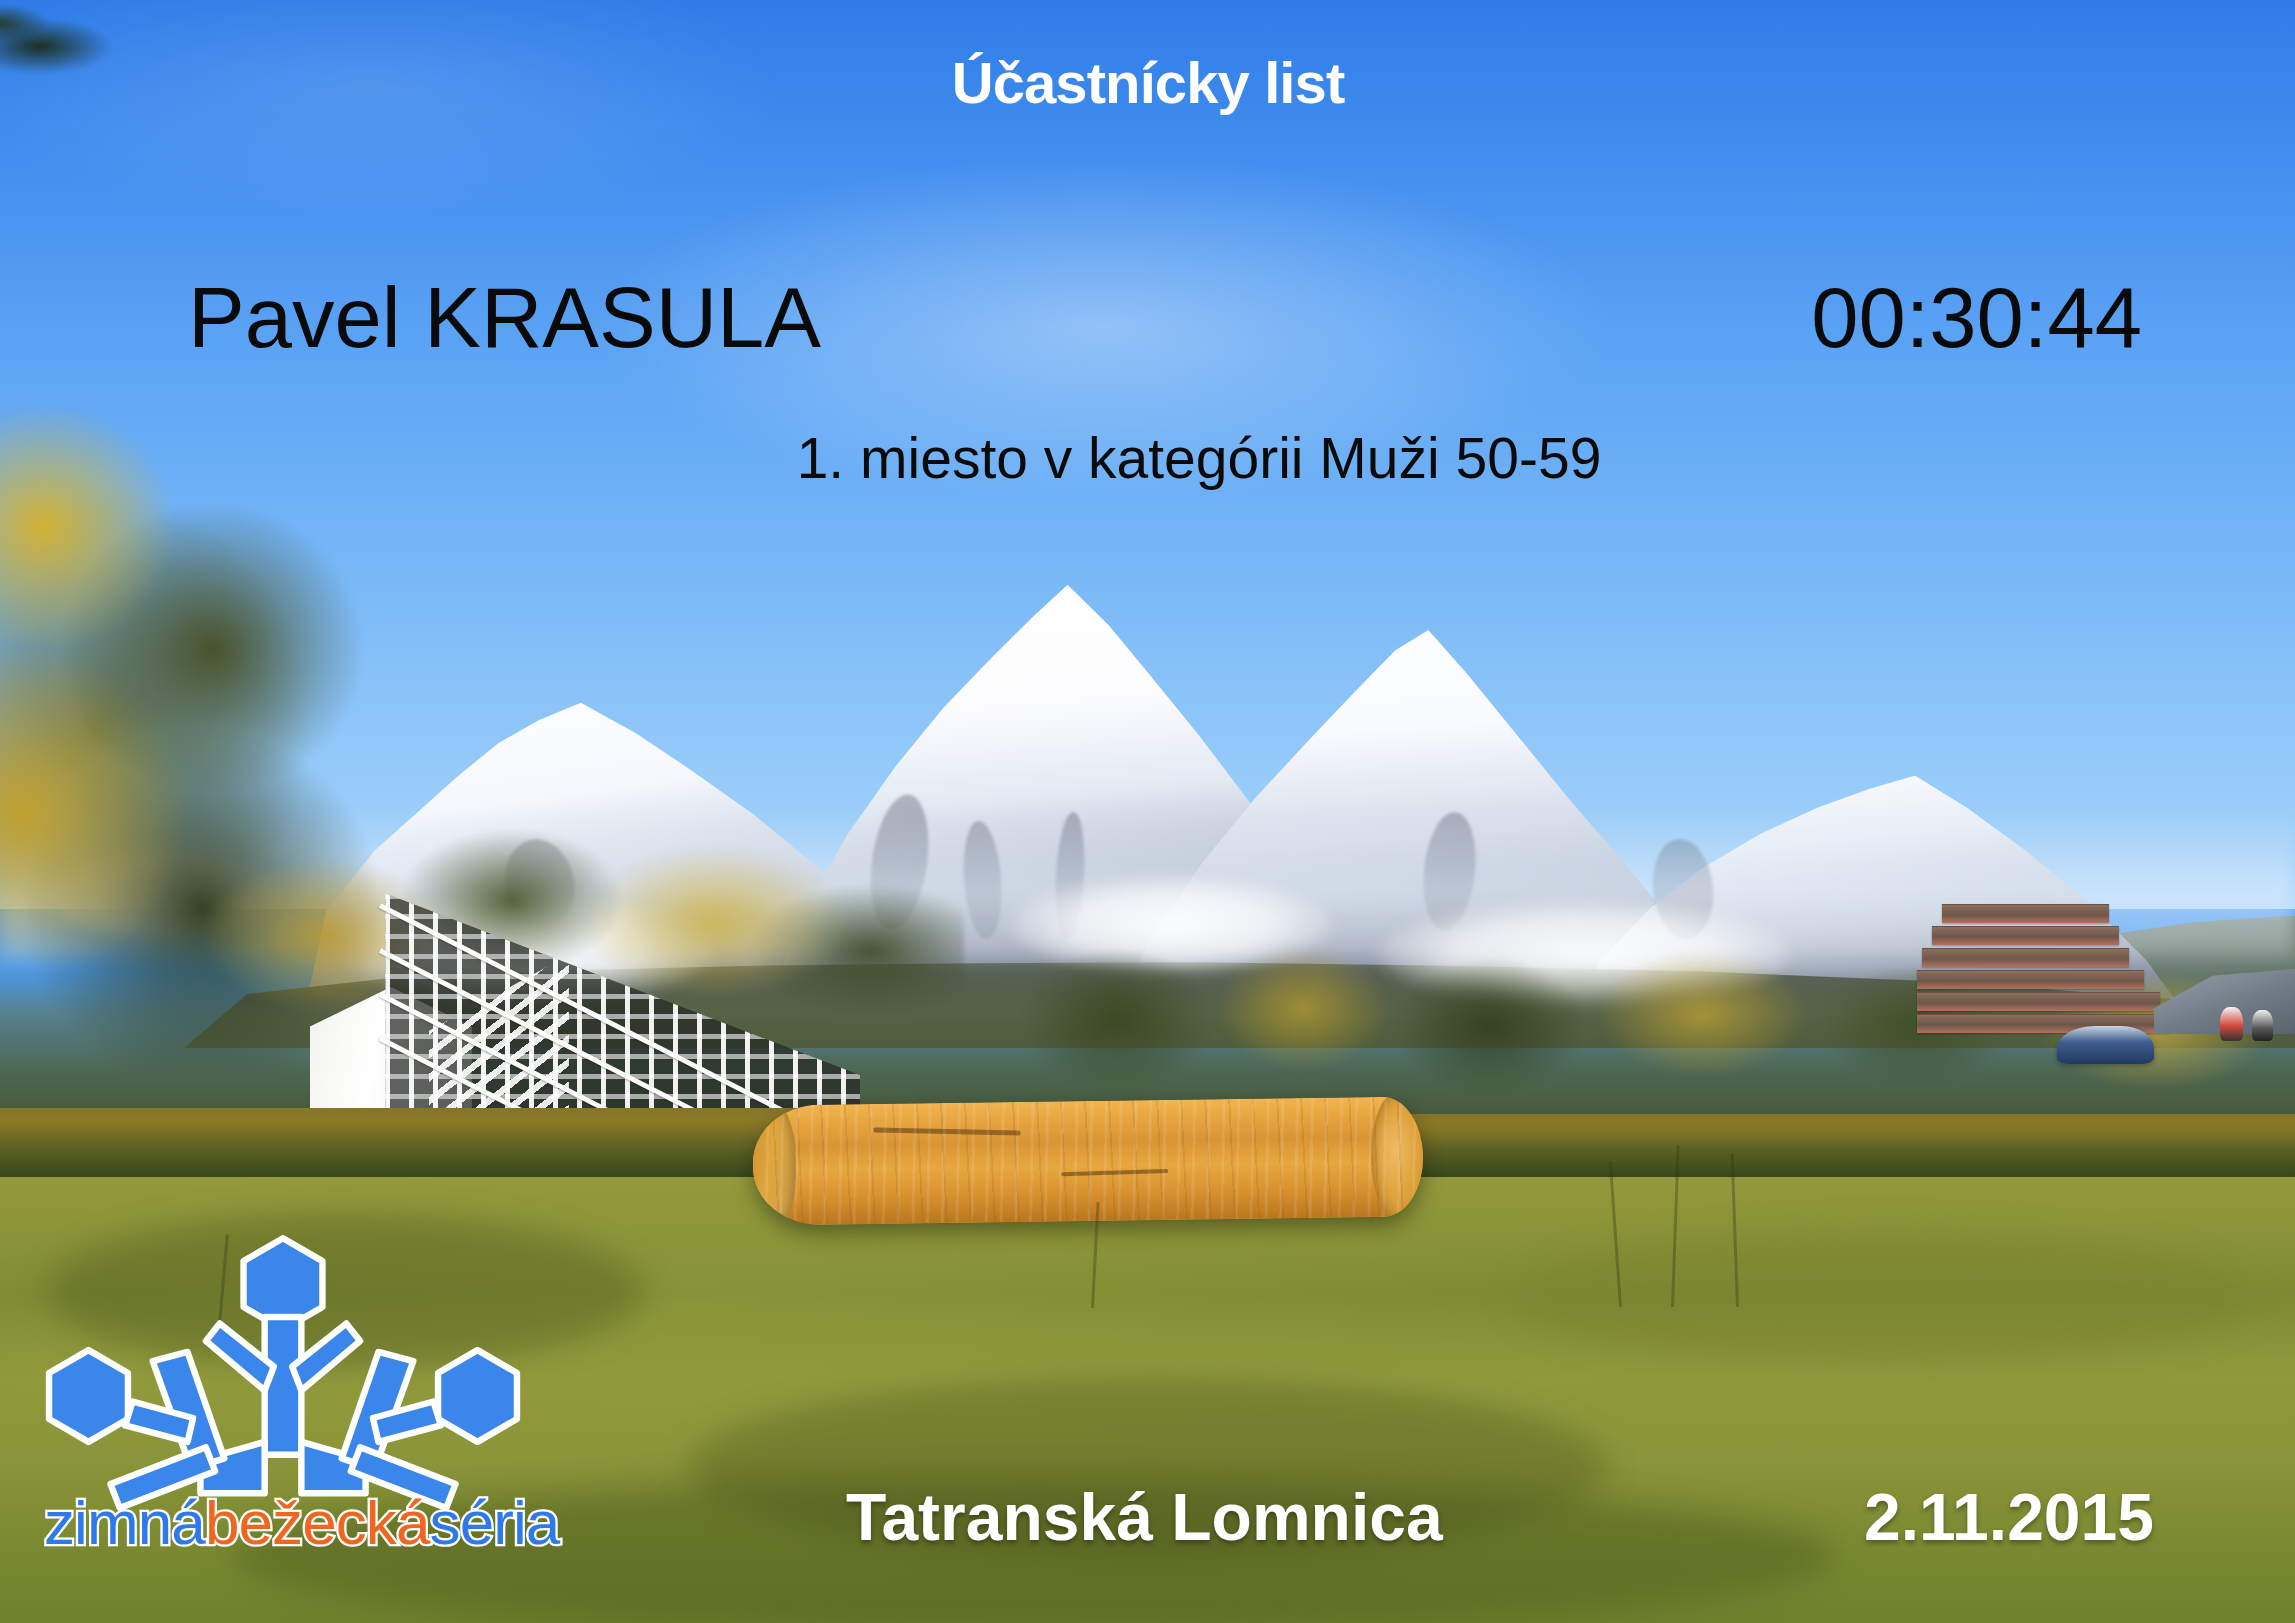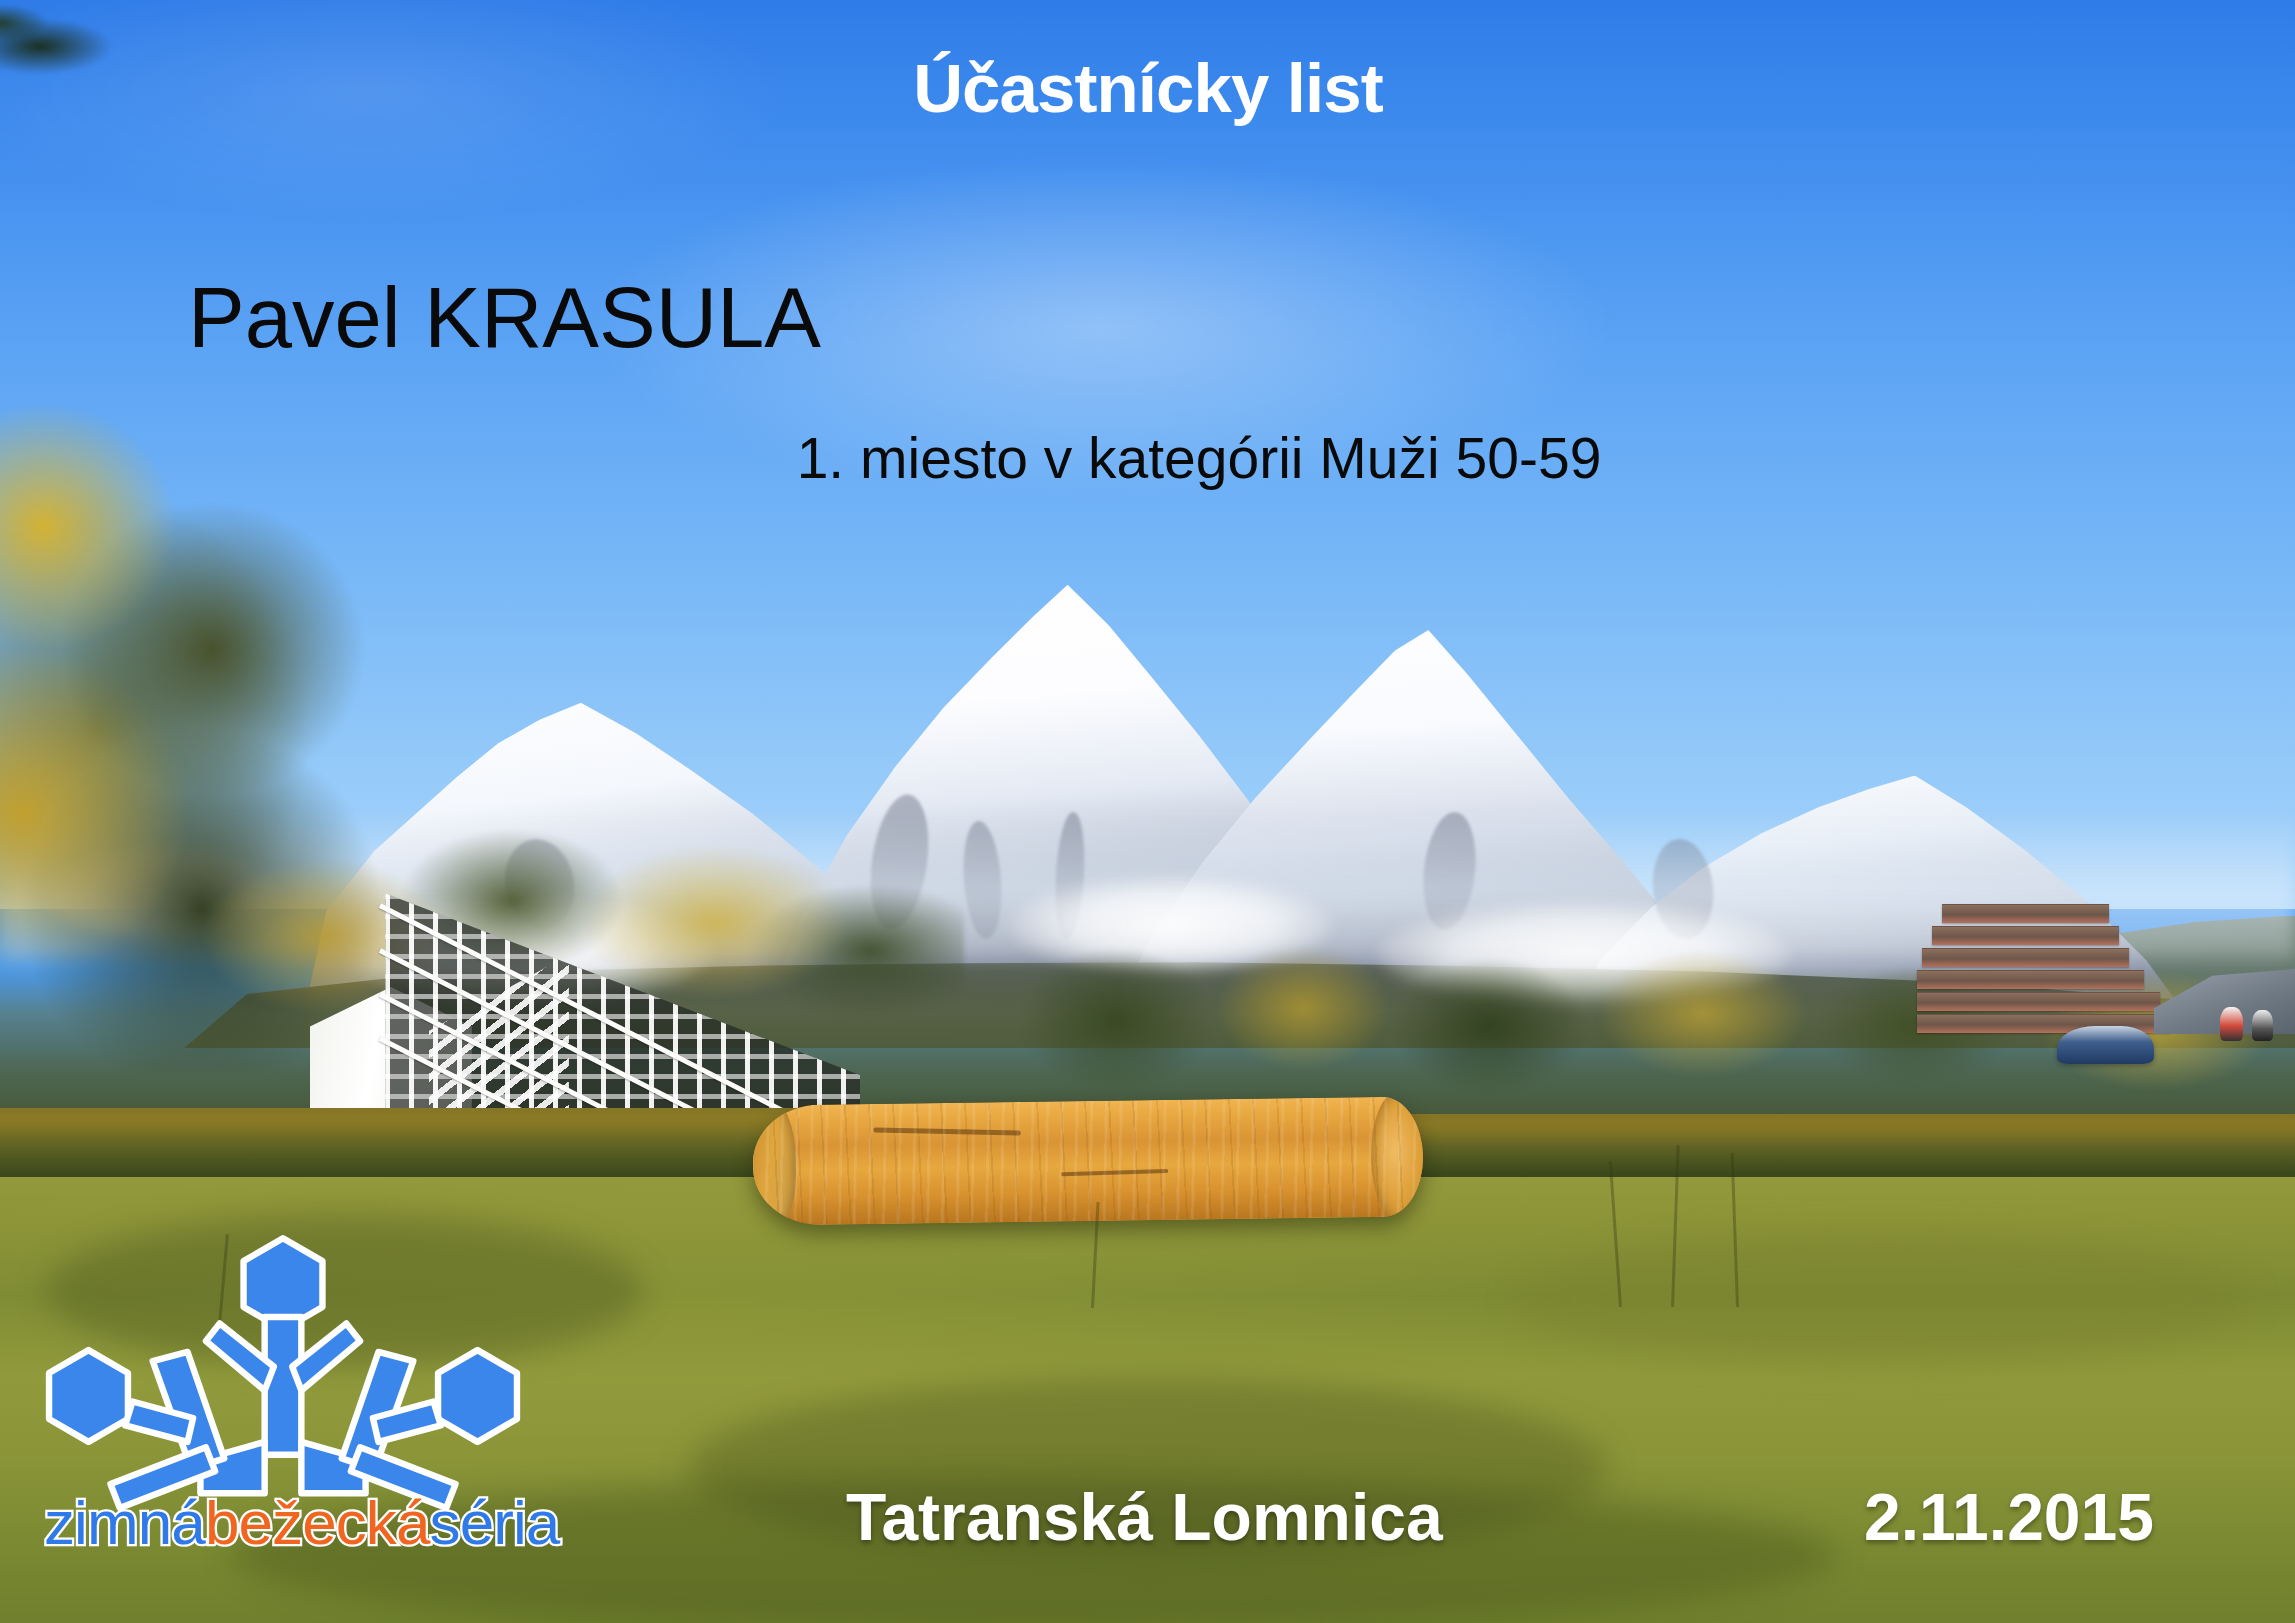--- a/index.html
+++ b/index.html
@@ -229,21 +229,21 @@
     border-radius:50%;
     background:radial-gradient(ellipse at 40% 46%, #f0bb62 0%, #dfa23c 45%, #bd7f26 100%);
     box-shadow:inset 3.7px 0 11px rgba(90,50,10,.32);
   }
   .log-crack{position:absolute;background:rgba(90,52,12,.55);border-radius:1.8px;}
 
   
   .title{
     position:absolute;left:0;top:53px;width:100%;
     text-align:center;color:#ffffff;
-    font-weight:bold;font-size:69px;letter-spacing:-0.9px;
+    font-weight:bold;font-size:58px;letter-spacing:-0.9px;
     line-height:1.05;
   }
   .name{
     position:absolute;left:188px;top:275px;
     color:#0a0a0a;font-size:85px;line-height:1;
     letter-spacing:0px;
   }
   .time{
     position:absolute;right:154px;top:275px;
     color:#0a0a0a;font-size:85px;line-height:1;
@@ -381,20 +381,21 @@
     <div class="grassblade" style="left:70.5%;top:71.5%;width:2.8px;height:9%;transform:rotate(-4deg);"></div>
     <div class="grassblade" style="left:72.8%;top:70.5%;width:2.8px;height:10%;transform:rotate(2deg);"></div>
     <div class="grassblade" style="left:75.6%;top:71.0%;width:2.8px;height:9.5%;transform:rotate(-2deg);"></div>
     <div class="grassblade" style="left:9.4%;top:76.0%;width:2.8px;height:7%;transform:rotate(5deg);"></div>
   </div>
 
   <div class="title">Účastnícky list</div>
 
   <div class="name">Pavel KRASULA</div>
 
+  <div class="time">00:30:44</div>
 
   <div class="category">
     <span class="category-inner">1. miesto v kategórii Muži 50-59</span>
   </div>
 
 
   <div class="venue">Tatranská Lomnica</div>
   <div class="date">2.11.2015</div>
 
   <div class="logo">

